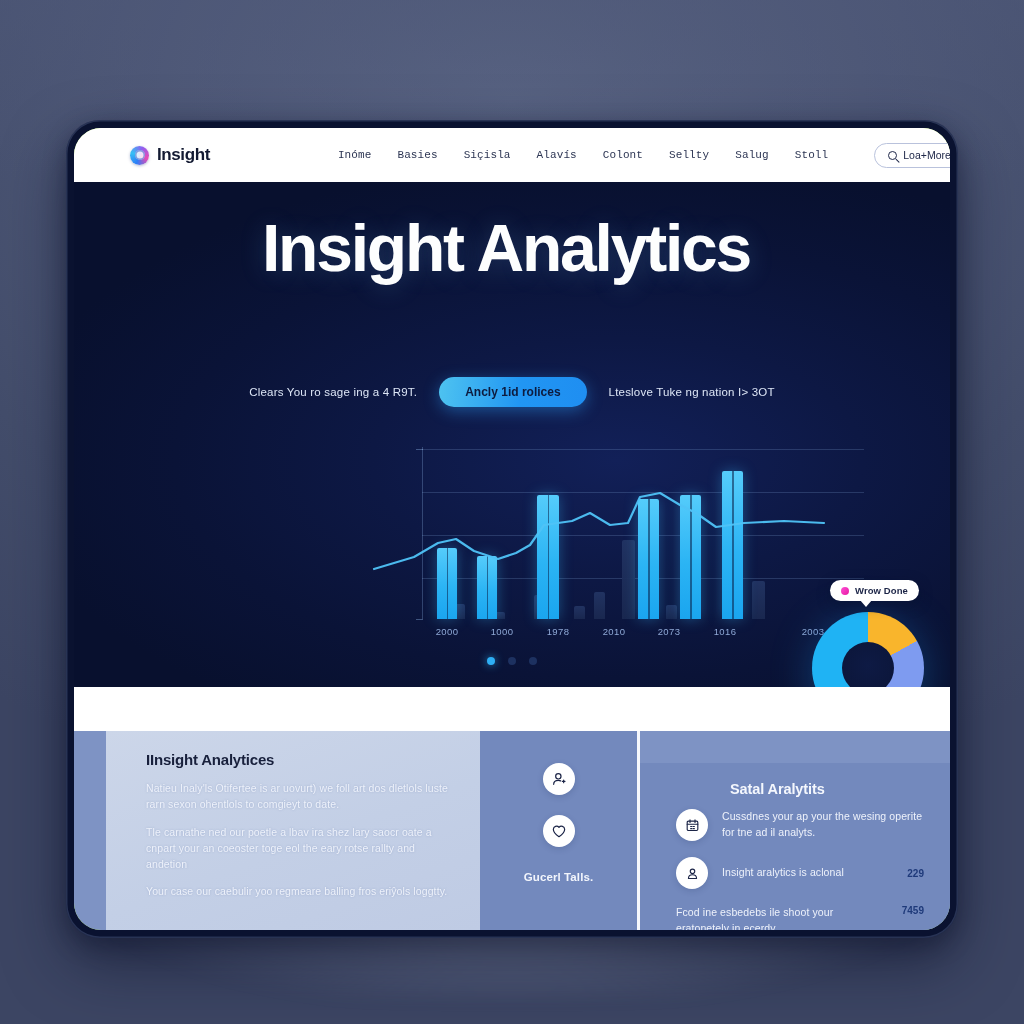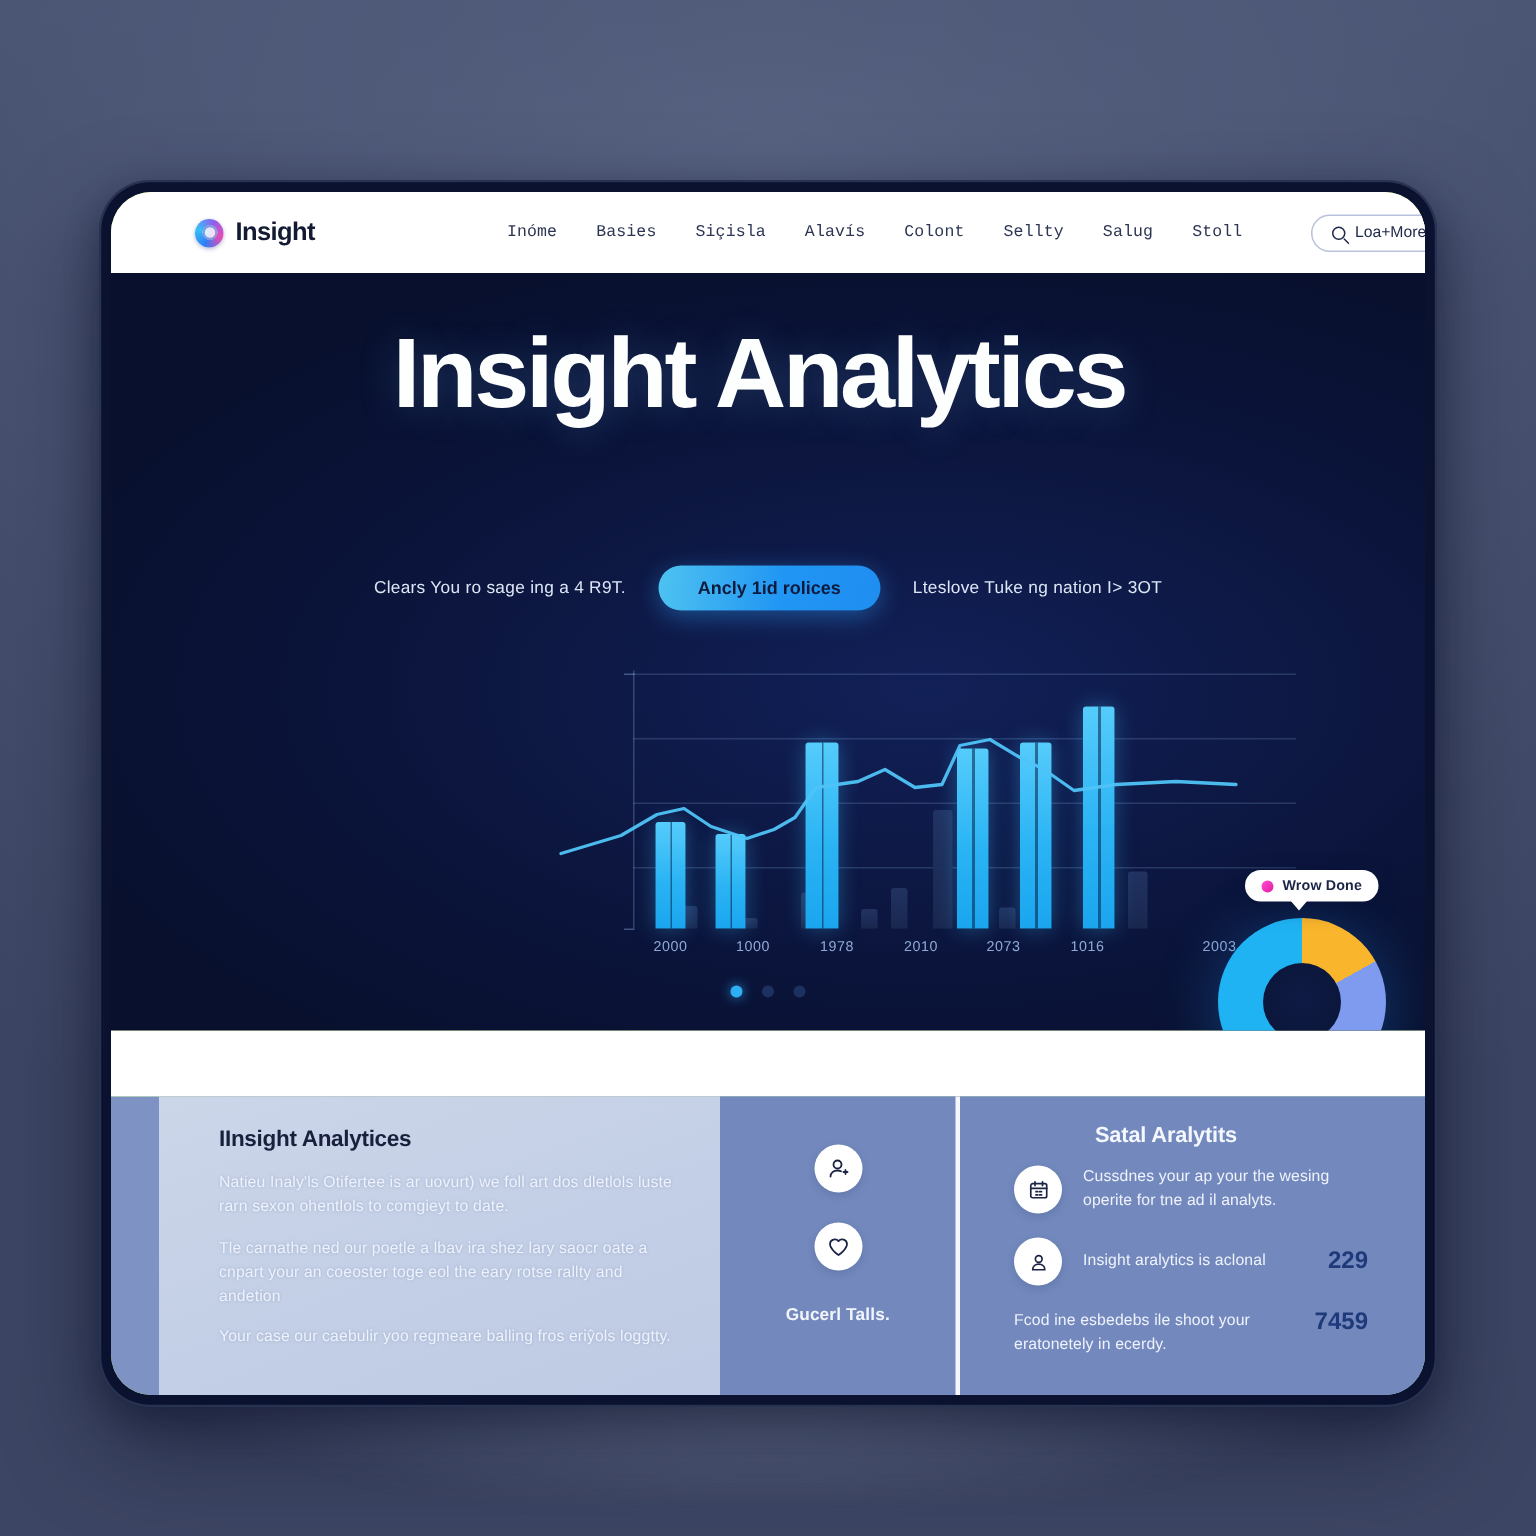--- a/index.html
+++ b/index.html
@@ -265,33 +265,34 @@
     box-shadow: 0 2px 6px rgba(30,45,90,.18);
   }
   .card-mid-label {
     font-size: 11.5px; color: #f2f5fc; font-weight: 600; letter-spacing: .1px;
     margin-top: 4px;
   }
 
   .card-right {
     flex: 1 1 auto;
     background: #7389bd;
-    padding: 18px 38px 0 36px;
+    padding: 18px 26px 0 36px;
+    margin-top: 32px;
   }
   .card-right-title {
     font-size: 14.5px; font-weight: 700; color: #f4f7fd;
     letter-spacing: -.1px; margin-bottom: 12px; margin-left: 54px;
   }
   .feat-row { display: flex; align-items: center; gap: 14px; margin-bottom: 16px; }
   .feat-body { flex: 1 1 auto; }
   .feat-text {
     font-size: 10.5px; line-height: 1.5; color: #eef2fb; letter-spacing: .1px;
   }
   .feat-val {
-    font-size: 16px; font-weight: 700; color: #1f3a7a; flex: 0 0 auto;
+    font-size: 10px; font-weight: 700; color: #1f3a7a; flex: 0 0 auto;
     padding-left: 10px;
   }
   .feat-inline { display: flex; align-items: center; justify-content: space-between; gap: 10px; }
   .feat-note {
     display: flex; align-items: flex-start; justify-content: space-between; gap: 10px;
     margin-left: 0;
   }
 </style>
 </head>
 <body>

